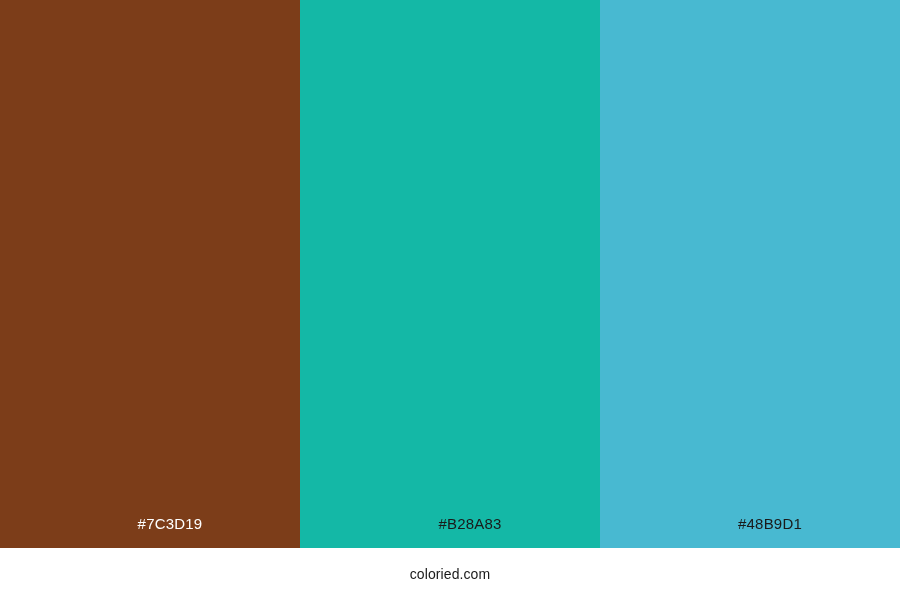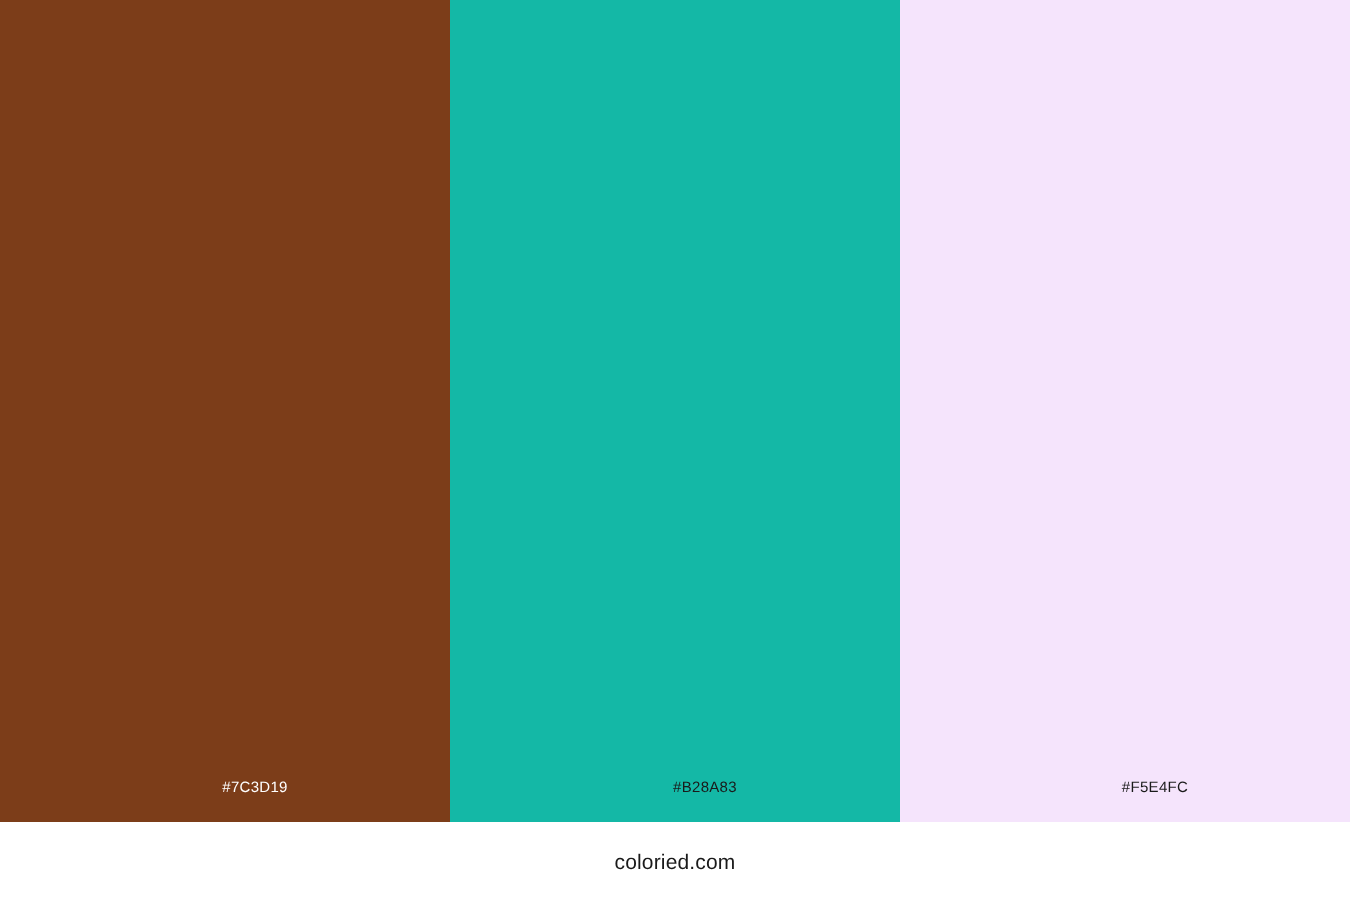--- a/index.html
+++ b/index.html
@@ -38,21 +38,21 @@
     display: flex;
     align-items: flex-end;
     justify-content: center;
   }
 
   .swatch-label {
     display: block;
     width: 100%;
     text-align: center;
     font-family: "Liberation Sans", sans-serif;
-    font-size: 10px;
+    font-size: 15px;
     font-weight: 400;
     letter-spacing: 0.2px;
     line-height: 1;
     padding-bottom: 17px;
     white-space: nowrap;
     padding-left: 40px;
   }
 
   .footer {
     width: 900px;
@@ -80,25 +80,25 @@
   <div class="swatch-strip">
 
     <div class="swatch" style="background-color: rgb(124, 61, 25);">
       <span class="swatch-label" style="color: rgb(255, 255, 255);">#7C3D19</span>
     </div>
 
     <div class="swatch" style="background-color: #14b8a6;">
       <span class="swatch-label" style="color: rgb(26, 26, 26);">#B28A83</span>
     </div>
 
-    <div class="swatch" style="background-color: rgb(245, 228, 252);">
-      <span class="swatch-label" style="color: rgb(26, 26, 26);">#F5E4FC</span>
-    </div>
 
 
+    <div class="swatch" style="background-color: rgb(72, 185, 209);">
+      <span class="swatch-label" style="color: rgb(26, 26, 26);">#48B9D1</span>
+    </div>
 
   </div>
 
   <div class="footer" style="background-color: rgb(255, 255, 255);">
     <span class="footer-brand" style="color: rgb(26, 26, 26);">coloried.com</span>
   </div>
 
 </div>
 
 </body></html>

